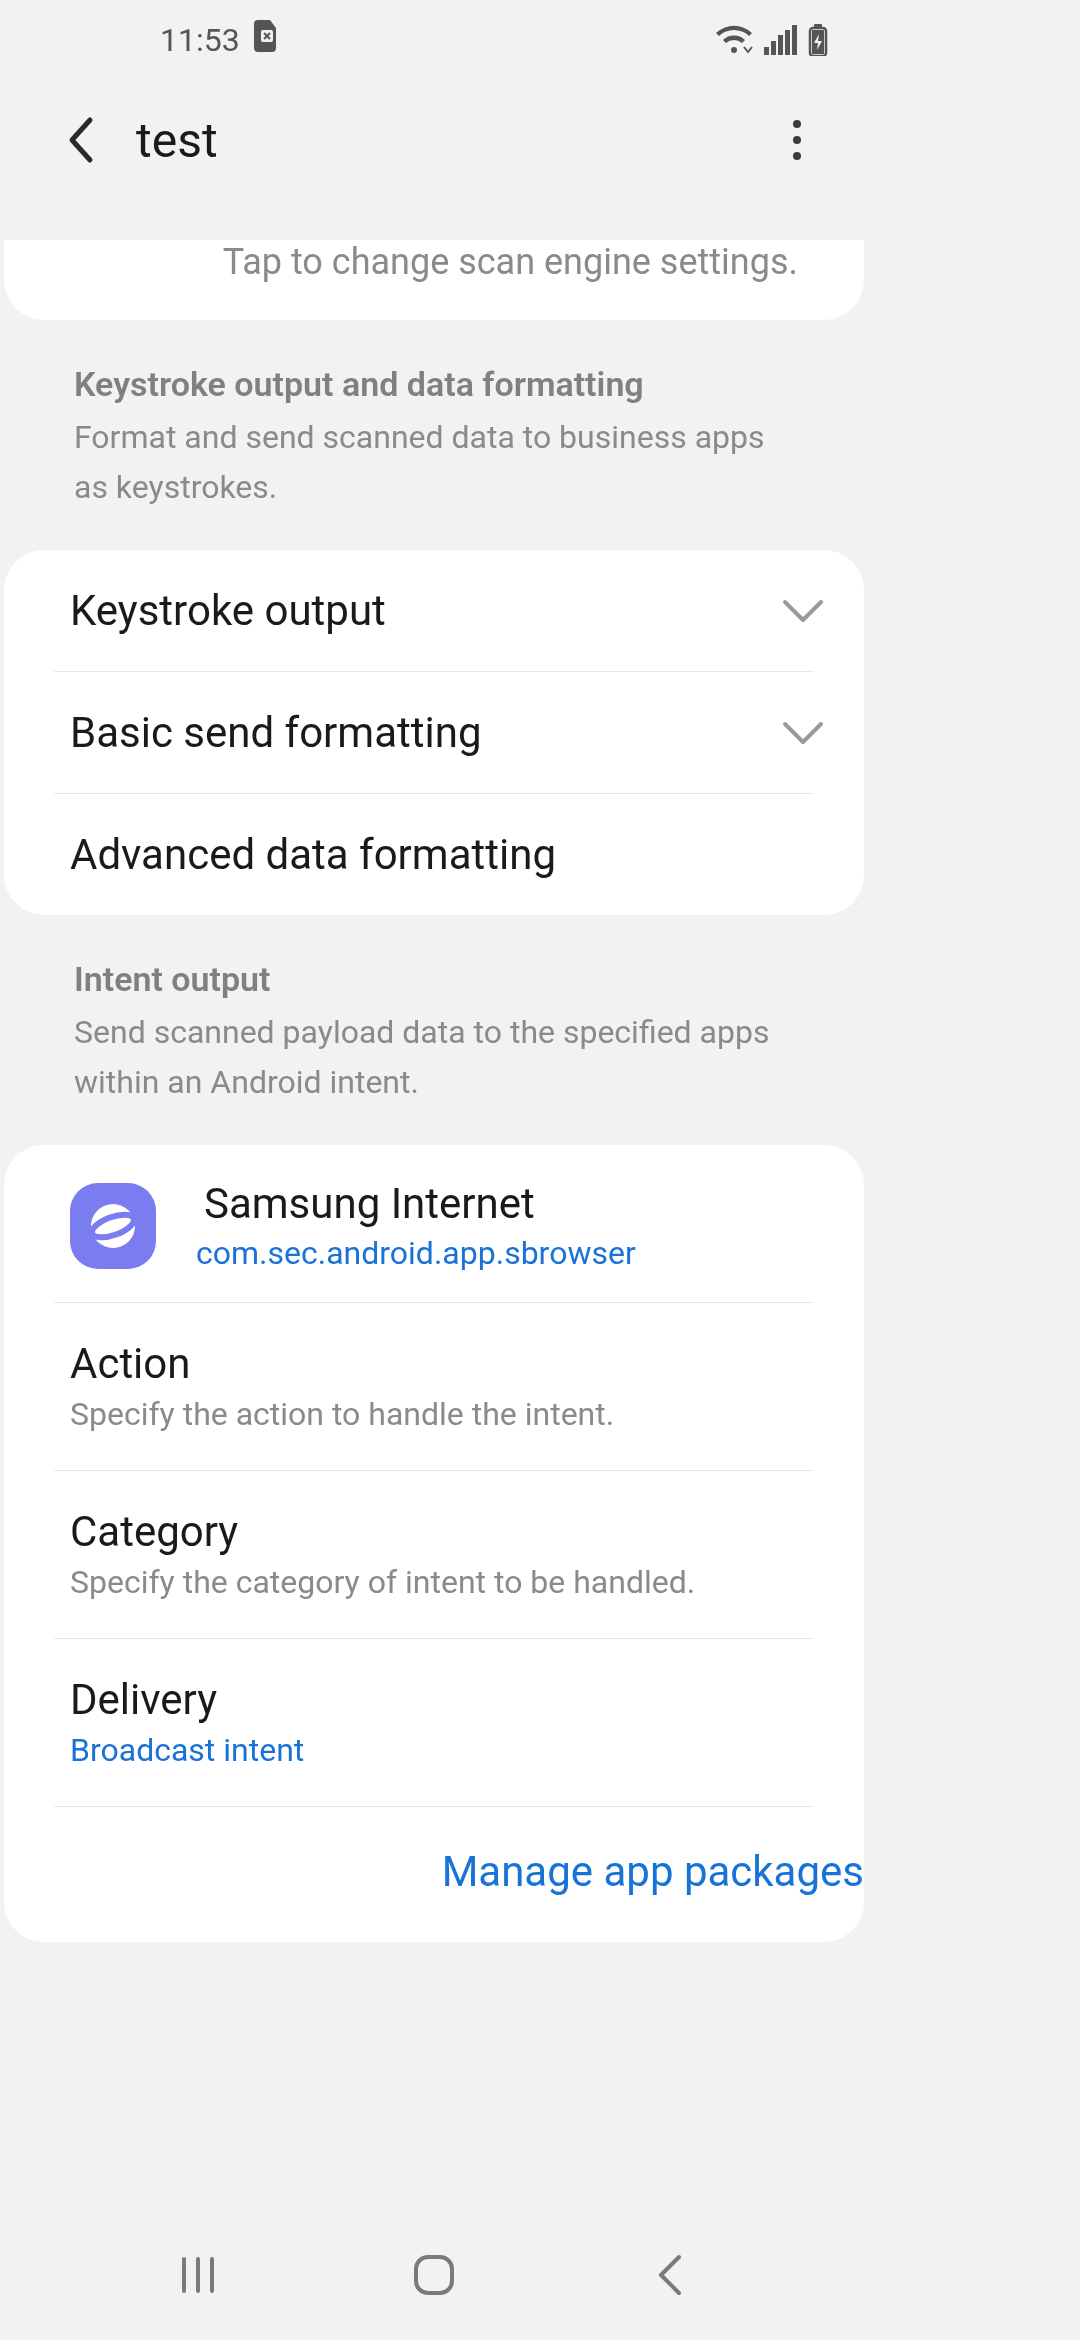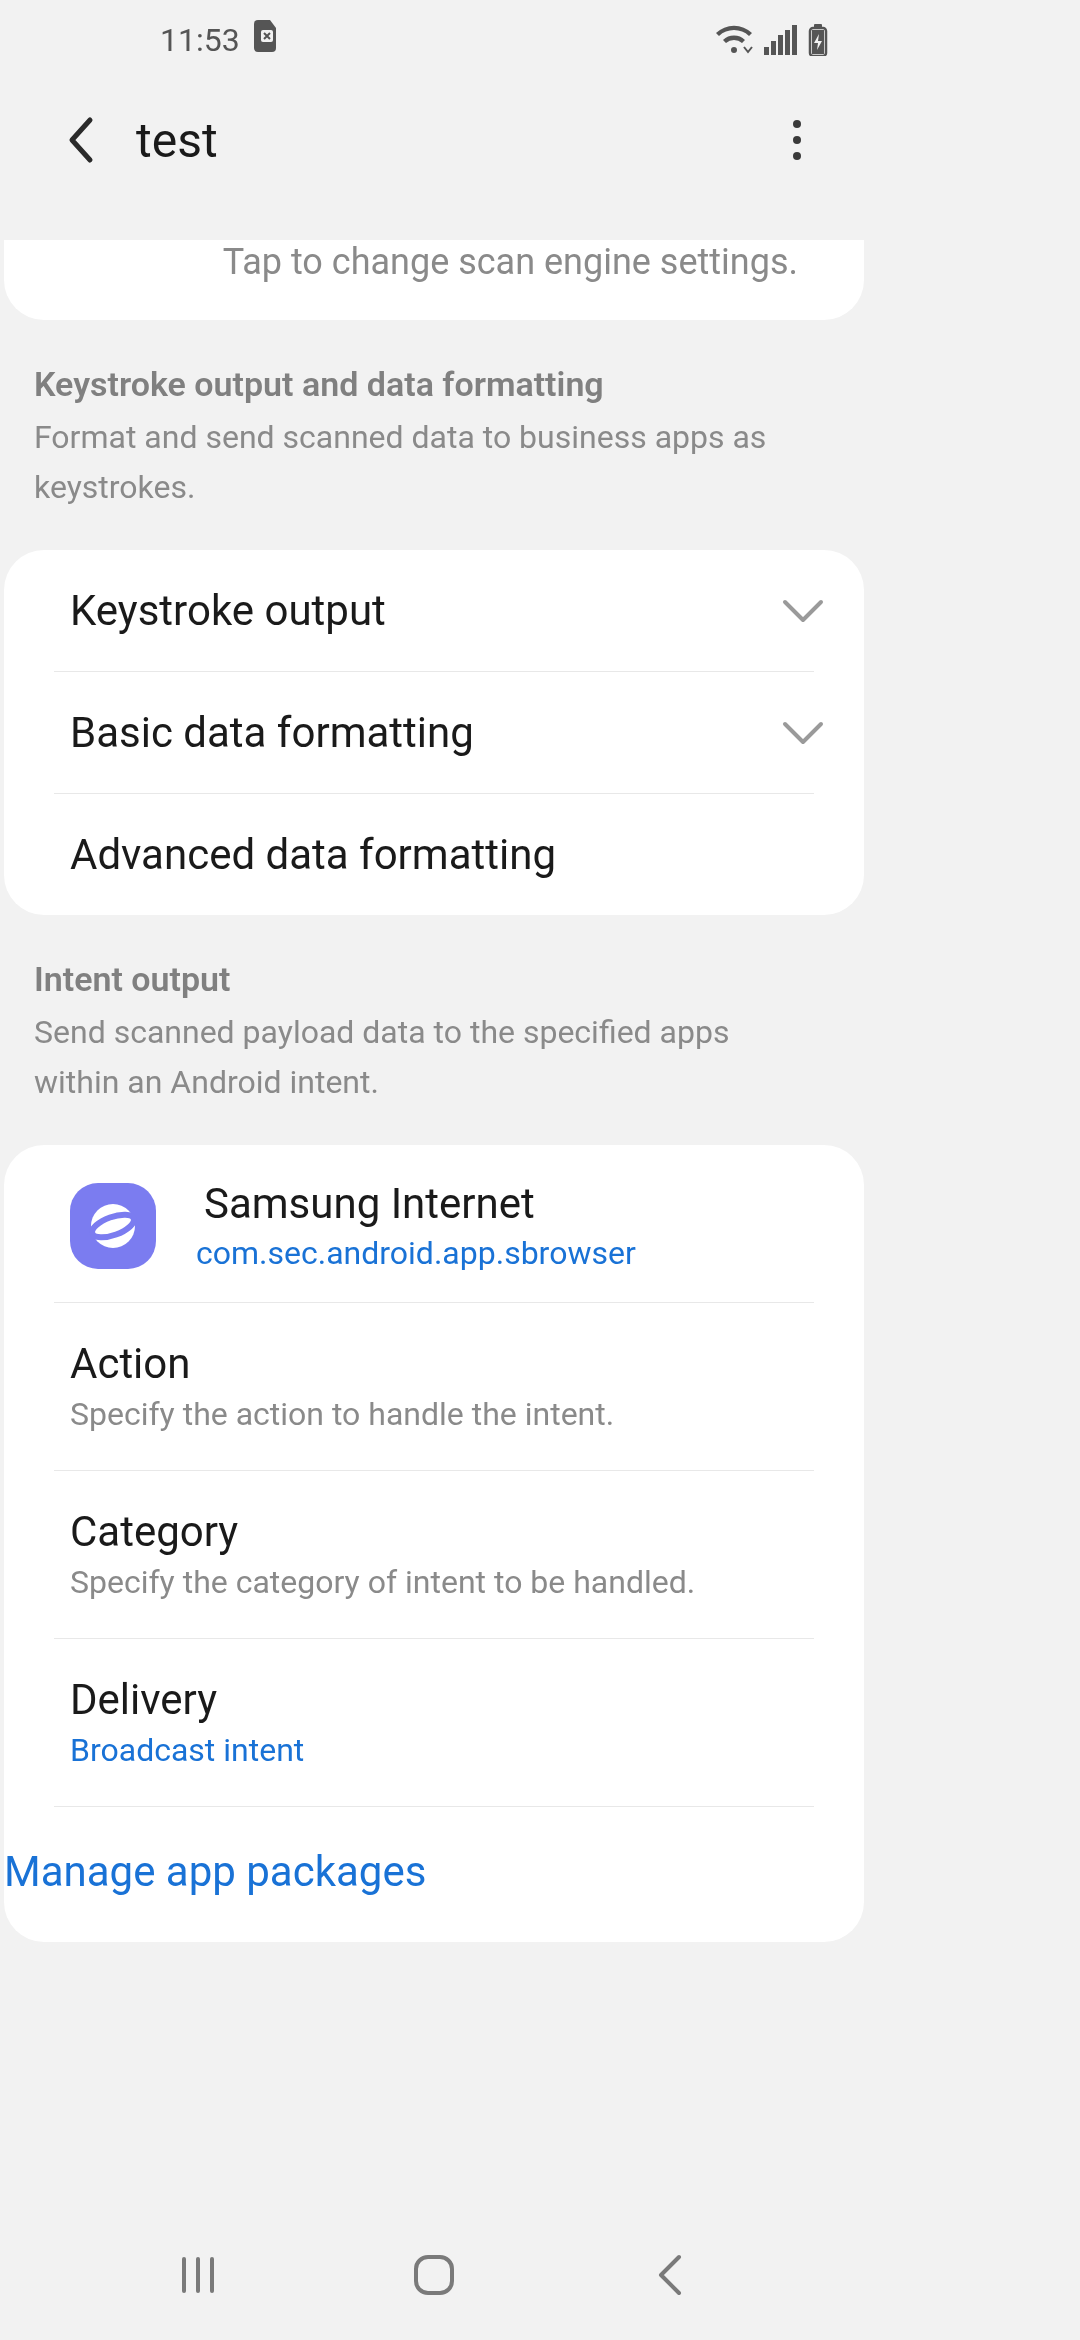--- a/index.html
+++ b/index.html
@@ -19,40 +19,40 @@
   .overflow-btn { margin-left:auto; width:70px; height:70px; display:flex; align-items:center; justify-content:center; margin-right:18px; }
 
   
   .content { flex:1; overflow:hidden; }
 
   
   .card-partial { margin: 40px 4px 0 4px; background:#ffffff; border-radius: 0 0 40px 40px; padding: 0 66px 36px 66px; }
   .partial-text { font-size: 36px; color:#8a8a8a; line-height:44px;text-align:right; }
 
   
-  .section-header { padding: 44px 66px 18px 34px; }
+  .section-header { padding: 44px 66px 18px 74px; }
   .section-title { font-size: 34px; font-weight:600; color:#808080; margin-bottom:8px; }
   .section-desc { font-size: 32px; color:#8a8a8a; line-height:50px; }
 
   
   .card { margin: 20px 4px 0 4px; background:#ffffff; border-radius: 40px; }
   .row { padding: 36px 26px 36px 66px; display:flex; align-items:center; }
   .row-title { font-size: 42px; color:#1a1a1a; }
   .row-sub { font-size: 32px; color:#8a8a8a; margin-top:6px; line-height:40px; }
   .row-sub.accent { color:#1972d6; }
   .row-main { flex:1; display:flex; flex-direction:column; }
   .chev { width:70px; display:flex; align-items:center; justify-content:center; }
 
   
   .app-row { padding: 34px 26px 30px 66px; display:flex; align-items:center; }
   .app-icon { width:86px; height:86px; border-radius:28px; background:#7b7cf0; display:flex; align-items:center; justify-content:center; margin-right:40px; }
   .app-name { font-size:42px; color:#1a1a1a;margin-left:8px; }
   .app-pkg  { font-size:32px; color:#1972d6; margin-top:6px; }
 
-  .manage-row { padding: 40px 0 46px 0; text-align:left; }
+  .manage-row { padding: 40px 0 46px 0; text-align:right; }
   .manage-link { font-size:42px; color:#1972d6; }
 
   
   .nav-bar { height:130px; display:flex; align-items:center; justify-content:space-around; padding:0 80px; }
   .nav-btn { width:120px; height:80px; display:flex; align-items:center; justify-content:center; }
 
   
   .inner-div { height:1px; background:#e8e8e8; margin:0 50px; }
 </style>
 </head>
@@ -132,21 +132,21 @@
           </div>
         <div class="chev">
           <svg width="44" height="26" viewBox="0 0 44 26">
               <path d="M4 4l18 18L40 4" fill="none" stroke="#9a9a9a" stroke-width="4" stroke-linecap="round" stroke-linejoin="round"></path>
             </svg>
         </div>
       </div>
       <div class="inner-div"></div>
       <div class="row">
         <div class="row-main">
-            <div class="row-title">Basic data formatting</div>
+            <div class="row-title">Basic send formatting</div>
           </div>
         <div class="chev">
           <svg width="44" height="26" viewBox="0 0 44 26">
               <path d="M4 4l18 18L40 4" fill="none" stroke="#9a9a9a" stroke-width="4" stroke-linecap="round" stroke-linejoin="round"></path>
             </svg>
         </div>
       </div>
       <div class="inner-div"></div>
       <div class="row">
         <div class="row-main">

